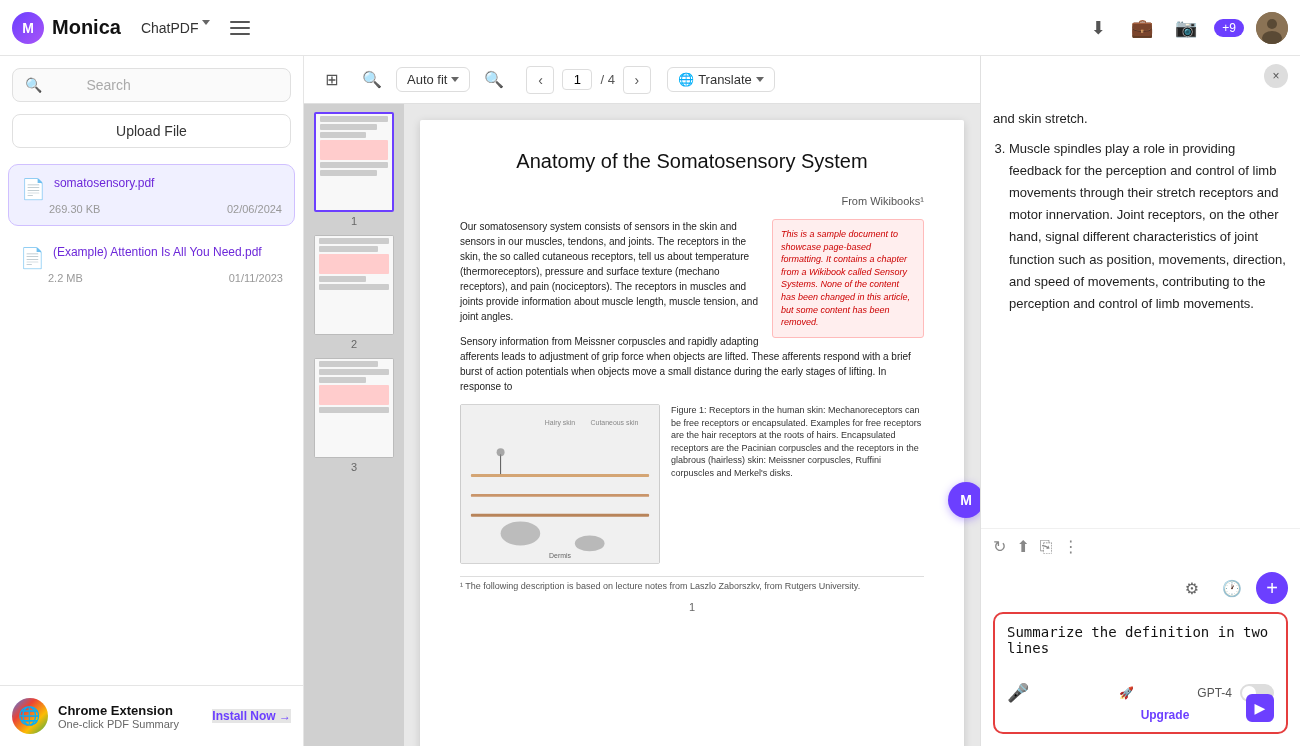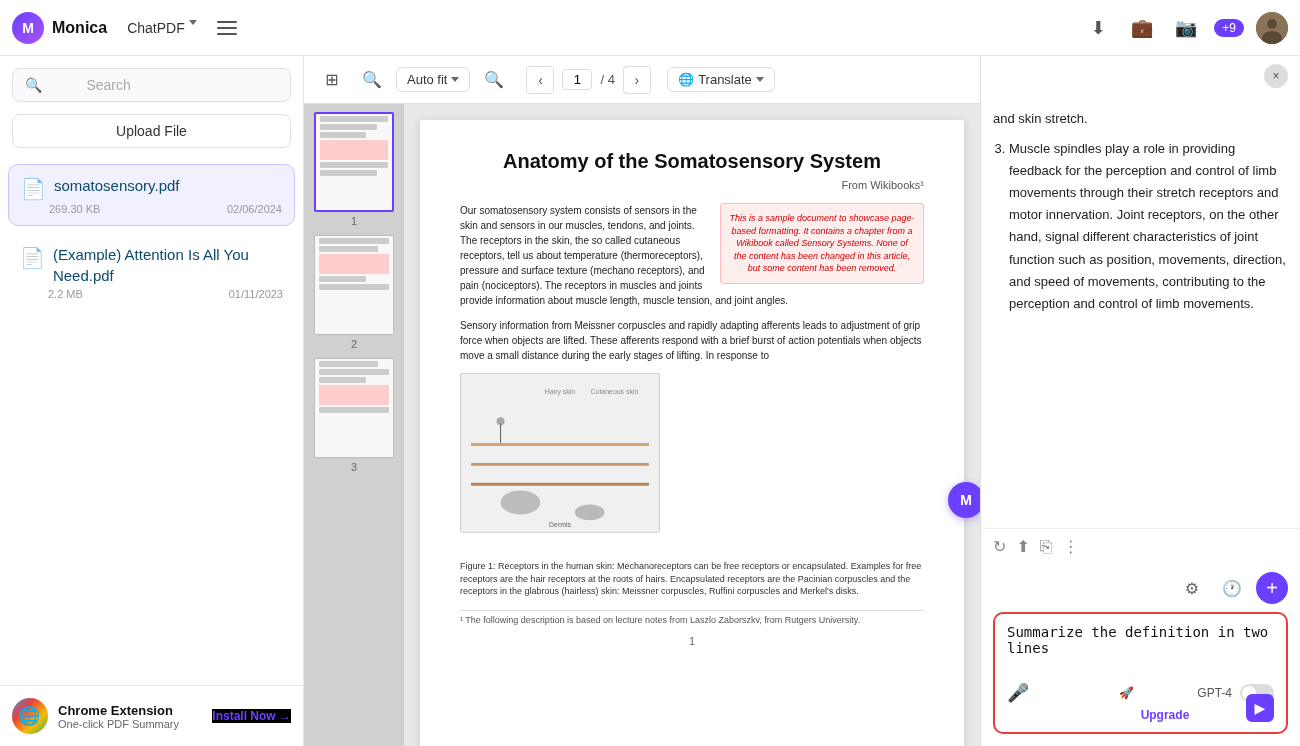--- a/index.html
+++ b/index.html
@@ -1,21 +1,21 @@
 <!DOCTYPE html>
 <html><head>
   <meta charset="utf-8">
   <style>
     * { box-sizing: border-box; margin: 0; padding: 0; }
     body { font-family: -apple-system, BlinkMacSystemFont, 'Segoe UI', sans-serif; width: 1300px; height: 746px; overflow: hidden; display: flex; flex-direction: column; background: #f5f5f5; }
 
     
     .topbar { height: 56px; background: #fff; display: flex; align-items: center; padding: 0 12px; border-bottom: 1px solid #e5e5e5; gap: 8px; flex-shrink: 0; }
     .topbar-logo { width: 32px; height: 32px; border-radius: 50%; background: linear-gradient(135deg, #6c3fff, #a855f7); display: flex; align-items: center; justify-content: center; color: white; font-size: 14px; font-weight: bold; }
-    .topbar-title { font-size: 16px; font-weight: 600; color: #111; margin-right: 4px; }
+    .topbar-title { font-size: 20px; font-weight: 600; color: #111; margin-right: 4px; }
     .topbar-dropdown { display: flex; align-items: flex-start; gap: 4px; cursor: pointer; padding: 4px 8px; border-radius: 6px; }
     .topbar-dropdown span { font-size: 14px; color: #333; }
     .chevron-down { width: 0; height: 0; border-left: 4px solid transparent; border-right: 4px solid transparent; border-top: 5px solid #666; }
     .topbar-menu-icon { width: 20px; height: 20px; display: flex; flex-direction: column; justify-content: center; gap: 4px; cursor: pointer; margin-left: 4px; }
     .topbar-menu-icon span { display: block; height: 2px; background: #555; border-radius: 2px; }
     .topbar-spacer { flex: 1; }
     .topbar-right { display: flex; align-items: center; gap: 12px; }
     .icon-btn { width: 32px; height: 32px; display: flex; align-items: center; justify-content: center; cursor: pointer; color: #555; font-size: 18px; }
     .extension-badge { background: #6c3fff; color: white; border-radius: 12px; padding: 2px 8px; font-size: 12px; display: flex; align-items: center; gap: 3px; cursor: pointer; }
     .avatar { width: 32px; height: 32px; border-radius: 50%; background: #8B7355; overflow: hidden; cursor: pointer; display: flex; align-items: center; justify-content: center; }
@@ -26,27 +26,27 @@
     
     .sidebar { width: 304px; background: #fff; border-right: 1px solid #e5e5e5; display: flex; flex-direction: column; flex-shrink: 0; }
     .search-bar { margin: 12px; padding: 8px 12px; border: 1px solid #e0e0e0; border-radius: 8px; display: flex; align-items: center; gap: 8px; cursor: text; background: #fafafa; }
     .search-icon { color: #999; font-size: 14px; }
     .search-text { color: #aaa; font-size: 14px; margin-left: 36px; }
     .upload-btn { margin: 0 12px 12px; padding: 8px; border: 1px solid #e0e0e0; border-radius: 8px; background: #fff; text-align: center; cursor: pointer; font-size: 14px; color: #333; }
     .file-item { margin: 4px 8px; padding: 10px 12px; border-radius: 10px; cursor: pointer; display: flex; flex-direction: column; gap: 2px; }
     .file-item.active { background: #f0f0ff; border: 1.5px solid #d0c0ff; }
     .file-item-top { display: flex; align-items: flex-start; gap: 8px; }
     .pdf-icon-red { color: #e53e3e; font-size: 20px; flex-shrink: 0; margin-top: 2px; }
-    .file-name { font-size: 15px; color: #0c4a6e; font-weight: 500; line-height: 1.4; }
+    .file-name { font-size: 12px; color: #6d28d9; font-weight: 500; line-height: 1.4; }
     .file-meta { font-size: 11px; color: #999; display: flex; justify-content: space-between; padding-left: 28px; }
     .sidebar-bottom { margin-top: auto; padding: 12px; border-top: 1px solid #e5e5e5; display: flex; align-items: center; gap: 10px; }
     .chrome-icon { width: 36px; height: 36px; border-radius: 50%; background: linear-gradient(135deg, #4285F4, #EA4335, #FBBC04, #34A853); display: flex; align-items: center; justify-content: center; font-size: 18px; }
     .chrome-text h4 { font-size: 13px; font-weight: 600; color: #111; }
     .chrome-text p { font-size: 11px; color: #666; }
-    .install-btn { margin-left: auto; background: #000000; border: none; color: #6c3fff; font-size: 12px; font-weight: 600; cursor: pointer; white-space: nowrap; }
+    .install-btn { margin-left: auto; background: #e5e5e5; border: none; color: #6c3fff; font-size: 12px; font-weight: 600; cursor: pointer; white-space: nowrap; }
 
     
     .pdf-area { flex: 1; display: flex; flex-direction: column; background: #e8e8e8; overflow: hidden; }
     .pdf-toolbar { height: 48px; background: #fff; border-bottom: 1px solid #e0e0e0; display: flex; align-items: center; padding: 0 12px; gap: 8px; flex-shrink: 0; }
     .tool-icon-btn { width: 32px; height: 32px; display: flex; align-items: center; justify-content: center; cursor: pointer; color: #555; border-radius: 6px; font-size: 16px; }
     .fit-dropdown { display: flex; align-items: center; gap: 4px; padding: 4px 10px; border: 1px solid #ddd; border-radius: 6px; cursor: pointer; font-size: 13px; color: #333; }
     .page-nav { display: flex; align-items: center; gap: 8px; margin-left: 8px; }
     .page-nav-btn { width: 28px; height: 28px; display: flex; align-items: center; justify-content: center; cursor: pointer; color: #555; border: 1px solid #ddd; border-radius: 4px; font-size: 14px; }
     .page-input { width: 30px; text-align: center; border: 1px solid #ddd; border-radius: 4px; padding: 2px; font-size: 13px; }
     .page-total { font-size: 13px; color: #555; }
@@ -60,26 +60,26 @@
     .thumb-img.active-thumb { border: 2px solid #6c3fff; }
     .thumb-inner { flex: 1; background: #f8f8f8; position: relative; }
     .thumb-bar { height: 6px; background: #ccc; margin: 2px 4px; border-radius: 1px; }
     .thumb-bar.short { width: 60%; }
     .thumb-bar.full { width: 90%; }
     .thumb-bar.med { width: 75%; }
     .thumb-pink { background: #ffcccc; height: 20px; margin: 2px 4px; border-radius: 1px; }
     .thumb-num { text-align: center; font-size: 11px; color: #666; margin-top: 3px; }
     .pdf-page { flex: 1; overflow-y: auto; display: flex; justify-content: center; padding: 16px; position: relative; }
     .page-doc { background: #fff; width: 580px; min-height: 760px; padding: 30px 40px; box-shadow: 0 2px 8px rgba(0,0,0,0.15); position: relative; border-radius: 2px; }
-    .doc-title { font-size: 20px; font-weight: bold; text-align: center; margin-bottom: 6px; color: #111; }
+    .doc-title { font-size: 20px; font-weight: normal; text-align: center; margin-bottom: 22px; color: #111; }
     .doc-subtitle { font-size: 11px; color: #555; text-align: right; margin-bottom: 12px; }
     .doc-body { font-size: 10px; color: #222; line-height: 1.5; margin-bottom: 10px; }
-    .doc-note-box { background: #ffeeee; border: 1px solid #ffbbbb; padding: 8px; border-radius: 3px; float: right; width: 204px; margin: 0 0 8px 12px; font-size: 9px; color: #c00; font-style: italic; line-height: 1.4; text-align: center; }
+    .doc-note-box { background: #ffeeee; border: 1px solid #ffbbbb; padding: 8px; border-radius: 3px; float: right; width: 152px; margin: 0 0 8px 12px; font-size: 9px; color: #c00; font-style: italic; line-height: 1.4; }
     .section-title { font-size: 12px; font-weight: bold; margin: 10px 0 4px; color: #111; }
-    .doc-image-area { display: flex; gap: 27px; margin-top: 8px; flex-direction: column; }
+    .doc-image-area { display: flex; gap: 11px; margin-top: 8px; }
     .doc-diagram { width: 200px; height: 160px; background: #f0f0f0; border: 1px solid #ccc; flex-shrink: 0; display: flex; align-items: center; justify-content: center; font-size: 9px; color: #666; border-radius: 2px; }
     .doc-caption { font-size: 9px; color: #333; line-height: 1.4; flex: 1; }
     .doc-footnote { font-size: 9px; color: #555; margin-top: 12px; border-top: 1px solid #ddd; padding-top: 4px; }
     .page-number { text-align: center; font-size: 11px; color: #666; margin-top: 10px; }
     .monica-avatar-float { position: absolute; right: -20px; top: 50%; transform: translateY(-50%); width: 36px; height: 36px; border-radius: 50%; background: #6c3fff; display: flex; align-items: center; justify-content: center; color: white; font-size: 14px; font-weight: bold; cursor: pointer; box-shadow: 0 2px 8px rgba(108,63,255,0.4); }
 
     
     .chat-panel { width: 320px; background: #fff; border-left: 1px solid #e0e0e0; display: flex; flex-direction: column; flex-shrink: 0; }
     .chat-close { display: flex; justify-content: flex-end; padding: 8px 12px; }
     .close-btn { width: 24px; height: 24px; border-radius: 50%; background: #ddd; display: flex; align-items: center; justify-content: center; cursor: pointer; font-size: 12px; color: #555; }

